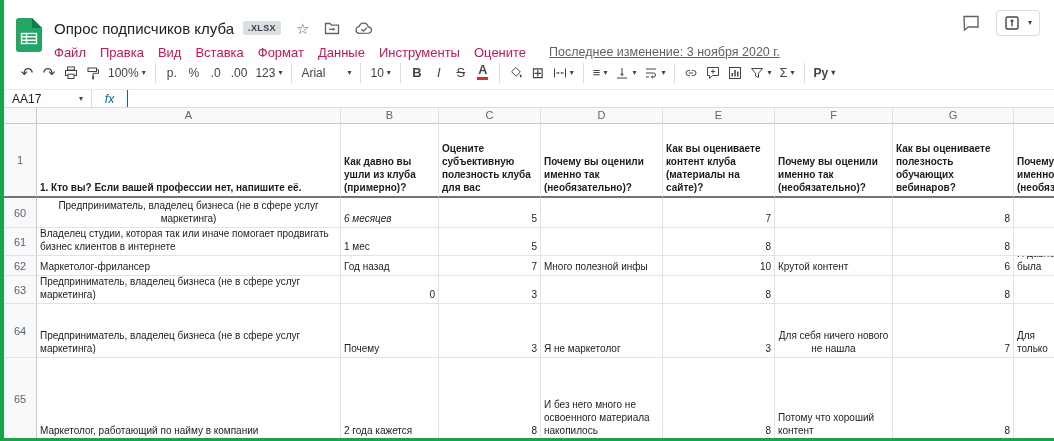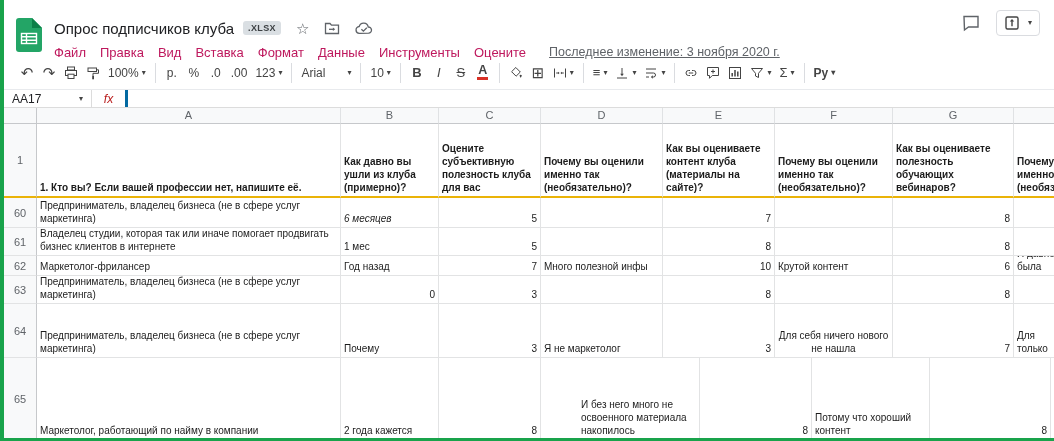--- a/index.html
+++ b/index.html
@@ -33,35 +33,35 @@
   .sep { width:1px; height:20px; background:#dadce0; margin:0 5px; flex:none; }
   .b-bold { font-weight:bold; font-size:13px; }
   .b-italic { font-style:italic; font-size:13px; }
   .b-strike { text-decoration:line-through; font-size:13px; }
   .acolor { display:flex; flex-direction:column; align-items:center; line-height:11px; font-size:12.5px; font-weight:bold; }
   .abar { width:11px; height:3px; background:#d93025; margin-top:1px; }
 
   
   .fbar { height:19px; display:flex; align-items:stretch; border-top:1px solid #e8eaed; border-bottom:1px solid #dcdcdc; }
   .namebox { width:88px; display:flex; align-items:center; justify-content:space-between; padding:0 8px; border-right:1px solid #dcdcdc; font-size:12px; color:#202124; cursor:pointer; }
-  .fx { width:36px; display:flex; align-items:center; justify-content:center; font-style:italic; color:#b91c1c; font-size:12px; border-right:3px solid #0369a1; }
+  .fx { width:36px; display:flex; align-items:center; justify-content:center; font-style:italic; color:#0369a1; font-size:12px; border-right:1px solid #0369a1; }
   .finput { flex:1; font-size:12px; color:#202124; display:flex; align-items:center; padding-left:6px; }
 
   
   .grid { position:relative; }
   .chrow { display:flex; height:16px; }
   .corner { width:33px; flex:none; background:#f8f9fa; border-right:1px solid #c6c8cb; border-bottom:1px solid #c6c8cb; }
   .cols { display:flex; }
   .ch { flex:none; height:16px; line-height:15px; text-align:center; font-size:11px; color:#5f6368; background:#f8f9fa; border-right:1px solid #e0e2e4; border-bottom:1px solid #c6c8cb; cursor:pointer; }
   .row { display:flex; }
   .rn { width:33px; flex:none; background:#f8f9fa; border-right:1px solid #c6c8cb; border-bottom:1px solid #e2e3e4; color:#5f6368; font-size:11px; display:flex; align-items:center; justify-content:center; cursor:pointer; }
   .cell { flex:none; height:100%; display:flex; align-items:flex-end; padding:2px 3px; border-right:1px solid #e2e3e4; border-bottom:1px solid #e2e3e4; overflow:hidden; font-size:10px; line-height:13px; color:#1c1c1c; white-space:pre-line; cursor:cell; }
   .cell.num { justify-content:flex-end; }
   .cell.hdr { font-weight:bold; }
-  .row.frozen .cell, .row.frozen .rn { border-bottom:2px solid #eab308; }
+  .row.frozen .cell, .row.frozen .rn { border-bottom:2px solid #737373; }
 
   svg { display:block; }
 </style>
 </head>
 <body>
 
 <div class="screen">
   <div class="edge-left"></div>
   <div class="edge-bottom"></div>
 
@@ -274,21 +274,21 @@
             <div class="rn">1</div>
             <div class="cell hdr" style="width: 304px;"><span>1. Кто вы? Если вашей профессии нет, напишите её.</span></div>
             <div class="cell hdr" style="width: 98px;"><span>Как давно вы ушли из клуба (примерно)?</span></div>
             <div class="cell hdr" style="width: 102px;"><span>Оцените субъективную полезность клуба для вас</span></div>
             <div class="cell hdr" style="width: 122px;"><span>Почему вы оценили именно так (необязательно)?</span></div>
             <div class="cell hdr" style="width: 112px;"><span>Как вы оцениваете контент клуба (материалы на сайте)?</span></div>
             <div class="cell hdr" style="width: 118px;"><span>Почему вы оценили именно так (необязательно)?</span></div>
             <div class="cell hdr" style="width: 121px;"><span>Как вы оцениваете полезность обучающих вебинаров?</span></div>
             <div class="cell hdr" style="width: 125px;"><span>Почему вы оценили именно так (необязательно)?</span></div>
           </div>
-          <div class="row" style="height: 30px;">
+          <div class="row" style="height: 30px; text-align: center;">
             <div class="rn">60</div>
             <div class="cell" style="width: 304px;"><span>Предприниматель, владелец бизнеса (не в сфере услуг маркетинга)</span></div>
             <div class="cell" style="width: 98px; font-style: italic;"><span>6 месяцев</span></div>
             <div class="cell num" style="width: 102px;"><span>5</span></div>
             <div class="cell" style="width: 122px;"><span></span></div>
             <div class="cell num" style="width: 112px;"><span>7</span></div>
             <div class="cell" style="width: 118px;"><span></span></div>
             <div class="cell num" style="width: 121px;"><span>8</span></div>
             <div class="cell" style="width: 125px;"><span></span></div>
           </div>
@@ -336,21 +336,21 @@
             <div class="cell" style="width: 118px; text-align: center;"><span>Для себя ничего нового не нашла</span></div>
             <div class="cell num" style="width: 121px;"><span>7</span></div>
             <div class="cell" style="width: 125px;"><span>Для
 только</span></div>
           </div>
           <div class="row" style="height: 82px;">
             <div class="rn">65</div>
             <div class="cell" style="width: 304px;"><span>Маркетолог, работающий по найму в компании</span></div>
             <div class="cell" style="width: 98px;"><span>2 года кажется</span></div>
             <div class="cell num" style="width: 102px;"><span>8</span></div>
-            <div class="cell" style="width: 122px; margin-left: 37px;"><span>И без него много не освоенного материала накопилось</span></div>
+            <div class="cell" style="width: 122px;"><span>И без него много не освоенного материала накопилось</span></div>
             <div class="cell num" style="width: 112px;"><span>8</span></div>
             <div class="cell" style="width: 118px;"><span>Потому что хороший контент</span></div>
             <div class="cell num" style="width: 121px;"><span>8</span></div>
             <div class="cell" style="width: 125px;"><span></span></div>
           </div>
         </div>
     </div>
 
   </div>
 </div>

